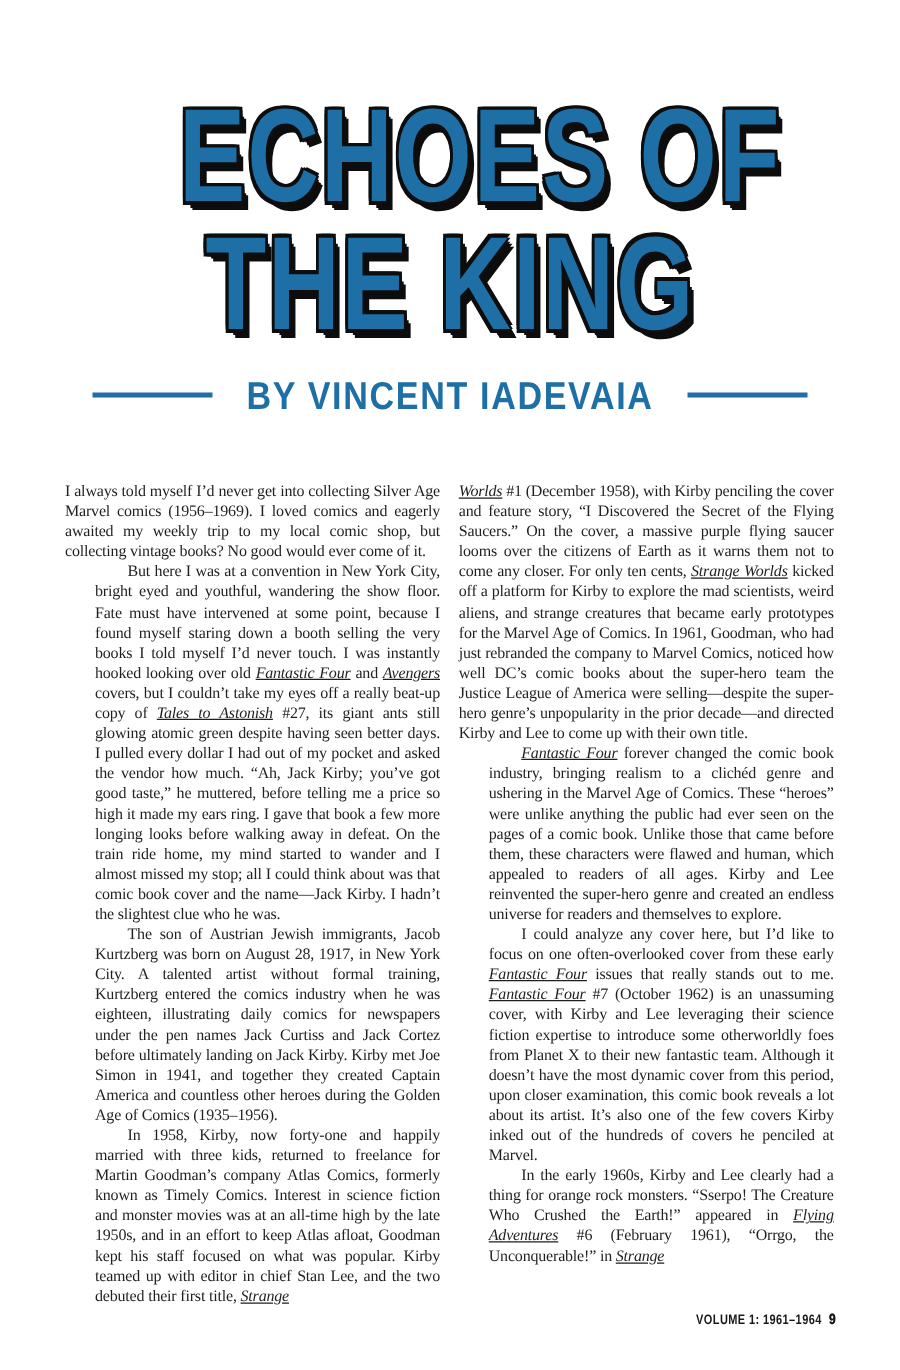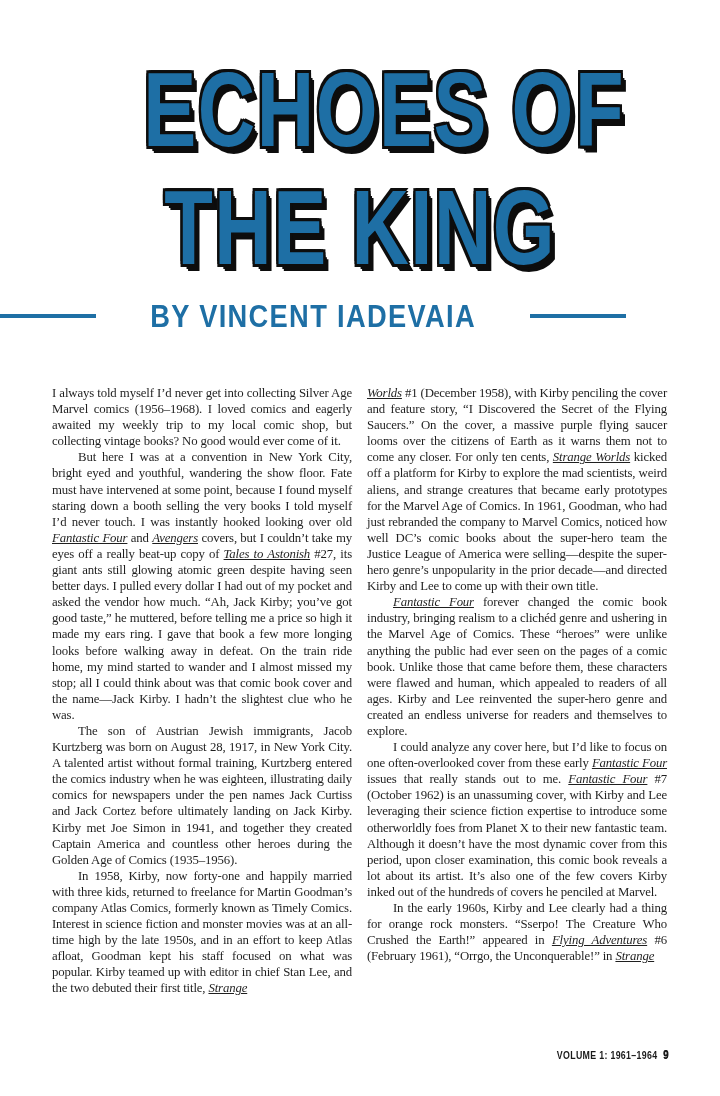--- a/index.html
+++ b/index.html
@@ -32,25 +32,25 @@
     transform:scaleX(0.75);
     transform-origin:50% 50%;
     letter-spacing:2px;
     text-shadow:
       -3px -3px 0 var(--shadow-black), 3px -3px 0 var(--shadow-black),
       -3px 3px 0 var(--shadow-black), 3px 3px 0 var(--shadow-black),
       -3px 0 0 var(--shadow-black), 3px 0 0 var(--shadow-black),
       0 -3px 0 var(--shadow-black), 0 3px 0 var(--shadow-black),
       5px 5px 0 var(--shadow-black), 7px 7px 0 var(--shadow-black);
   }
-  #title1{top:56px;padding-left:48px;}
+  #title1{top:72px;padding-left:48px;}
   #title2{top:174px;}
   .byline-row{
     position:absolute;top:298px;left:0;right:0;
-    display:flex;align-items:center;gap:32px;
+    display:flex;align-items:center;justify-content:center;gap:5px;
     height:36px;
   }
   .byline-rule{width:96px;height:4px;background:var(--accent-blue);}
   .byline-text{
     font-family:"Liberation Sans", sans-serif;
     font-weight:700;font-size:31px;line-height:1;
     letter-spacing:1.5px;color:var(--accent-blue);
     display:inline-block;transform:scaleX(0.88);transform-origin:50% 50%;
     white-space:nowrap;
   }
@@ -59,21 +59,21 @@
     display:flex;gap:15px;
   }
   .col{
     width:300px;
     font-size:12.8px;line-height:16.1px;
     letter-spacing:-0.15px;
     color:var(--body-text);
     text-align:justify;
   }
   .para{margin:0;}
-  .para.indent{text-indent:26px;}
+  .para.indent{text-indent:26px;margin-left:24px;}
   .col i{font-style:italic;text-decoration:underline;}
   .footer{
     position:absolute;right:52px;top:1048px;
     font-family:"Liberation Sans", sans-serif;
     color:#191919;
     display:flex;align-items:baseline;gap:7px;
     transform:scaleX(0.8);transform-origin:100% 50%;
     white-space:nowrap;
   }
   .footer-volume{font-size:11px;font-weight:700;letter-spacing:0.4px;}
@@ -92,21 +92,21 @@
   </div>
 
   <div class="byline-row">
     <span class="byline-rule"></span>
     <span class="byline-text">BY VINCENT IADEVAIA</span>
     <span class="byline-rule"></span>
   </div>
 
   <div class="columns">
     <div class="col">
-        <p class="para"><span>I always told myself I’d never get into collecting Silver Age Marvel comics (1956–1968). I loved comics and eagerly awaited my weekly trip to my local comic shop, but collecting vintage books? No good would ever come of it.</span></p>
+        <p class="para"><span>I always told myself I’d never get into collecting Silver Age Marvel comics (1956–1969). I loved comics and eagerly awaited my weekly trip to my local comic shop, but collecting vintage books? No good would ever come of it.</span></p>
         <p class="para indent"><span>But here I was at a convention in New York City, bright eyed and youthful, wandering the show floor. Fate must have intervened at some point, because I found myself staring down a booth selling the very books I told myself I’d never touch. I was instantly hooked looking over old </span><i>Fantastic Four</i><span> and </span><i>Avengers</i><span> covers, but I couldn’t take my eyes off a really beat-up copy of </span><i>Tales to Astonish</i><span> #27, its giant ants still glowing atomic green despite having seen better days. I pulled every dollar I had out of my pocket and asked the vendor how much. “Ah, Jack Kirby; you’ve got good taste,” he muttered, before telling me a price so high it made my ears ring. I gave that book a few more longing looks before walking away in defeat. On the train ride home, my mind started to wander and I almost missed my stop; all I could think about was that comic book cover and the name—Jack Kirby. I hadn’t the slightest clue who he was.</span></p>
         <p class="para indent"><span>The son of Austrian Jewish immigrants, Jacob Kurtzberg was born on August 28, 1917, in New York City. A talented artist without formal training, Kurtzberg entered the comics industry when he was eighteen, illustrating daily comics for newspapers under the pen names Jack Curtiss and Jack Cortez before ultimately landing on Jack Kirby. Kirby met Joe Simon in 1941, and together they created Captain America and countless other heroes during the Golden Age of Comics (1935–1956).</span></p>
         <p class="para indent"><span>In 1958, Kirby, now forty-one and happily married with three kids, returned to freelance for Martin Goodman’s company Atlas Comics, formerly known as Timely Comics. Interest in science fiction and monster movies was at an all-time high by the late 1950s, and in an effort to keep Atlas afloat, Goodman kept his staff focused on what was popular. Kirby teamed up with editor in chief Stan Lee, and the two debuted their first title, </span><i>Strange</i></p>
       </div>
     <div class="col">
         <p class="para"><i>Worlds</i><span> #1 (December 1958), with Kirby penciling the cover and feature story, “I Discovered the Secret of the Flying Saucers.” On the cover, a massive purple flying saucer looms over the citizens of Earth as it warns them not to come any closer. For only ten cents, </span><i>Strange Worlds</i><span> kicked off a platform for Kirby to explore the mad scientists, weird aliens, and strange creatures that became early prototypes for the Marvel Age of Comics. In 1961, Goodman, who had just rebranded the company to Marvel Comics, noticed how well DC’s comic books about the super-hero team the Justice League of America were selling—despite the super-hero genre’s unpopularity in the prior decade—and directed Kirby and Lee to come up with their own title.</span></p>
         <p class="para indent"><i>Fantastic Four</i><span> forever changed the comic book industry, bringing realism to a clichéd genre and ushering in the Marvel Age of Comics. These “heroes” were unlike anything the public had ever seen on the pages of a comic book. Unlike those that came before them, these characters were flawed and human, which appealed to readers of all ages. Kirby and Lee reinvented the super-hero genre and created an endless universe for readers and themselves to explore.</span></p>
         <p class="para indent"><span>I could analyze any cover here, but I’d like to focus on one often-overlooked cover from these early </span><i>Fantastic Four</i><span> issues that really stands out to me. </span><i>Fantastic Four</i><span> #7 (October 1962) is an unassuming cover, with Kirby and Lee leveraging their science fiction expertise to introduce some otherworldly foes from Planet X to their new fantastic team. Although it doesn’t have the most dynamic cover from this period, upon closer examination, this comic book reveals a lot about its artist. It’s also one of the few covers Kirby inked out of the hundreds of covers he penciled at Marvel.</span></p>
         <p class="para indent"><span>In the early 1960s, Kirby and Lee clearly had a thing for orange rock monsters. “Sserpo! The Creature Who Crushed the Earth!” appeared in </span><i>Flying Adventures</i><span> #6 (February 1961), “Orrgo, the Unconquerable!” in </span><i>Strange</i></p>
       </div>

